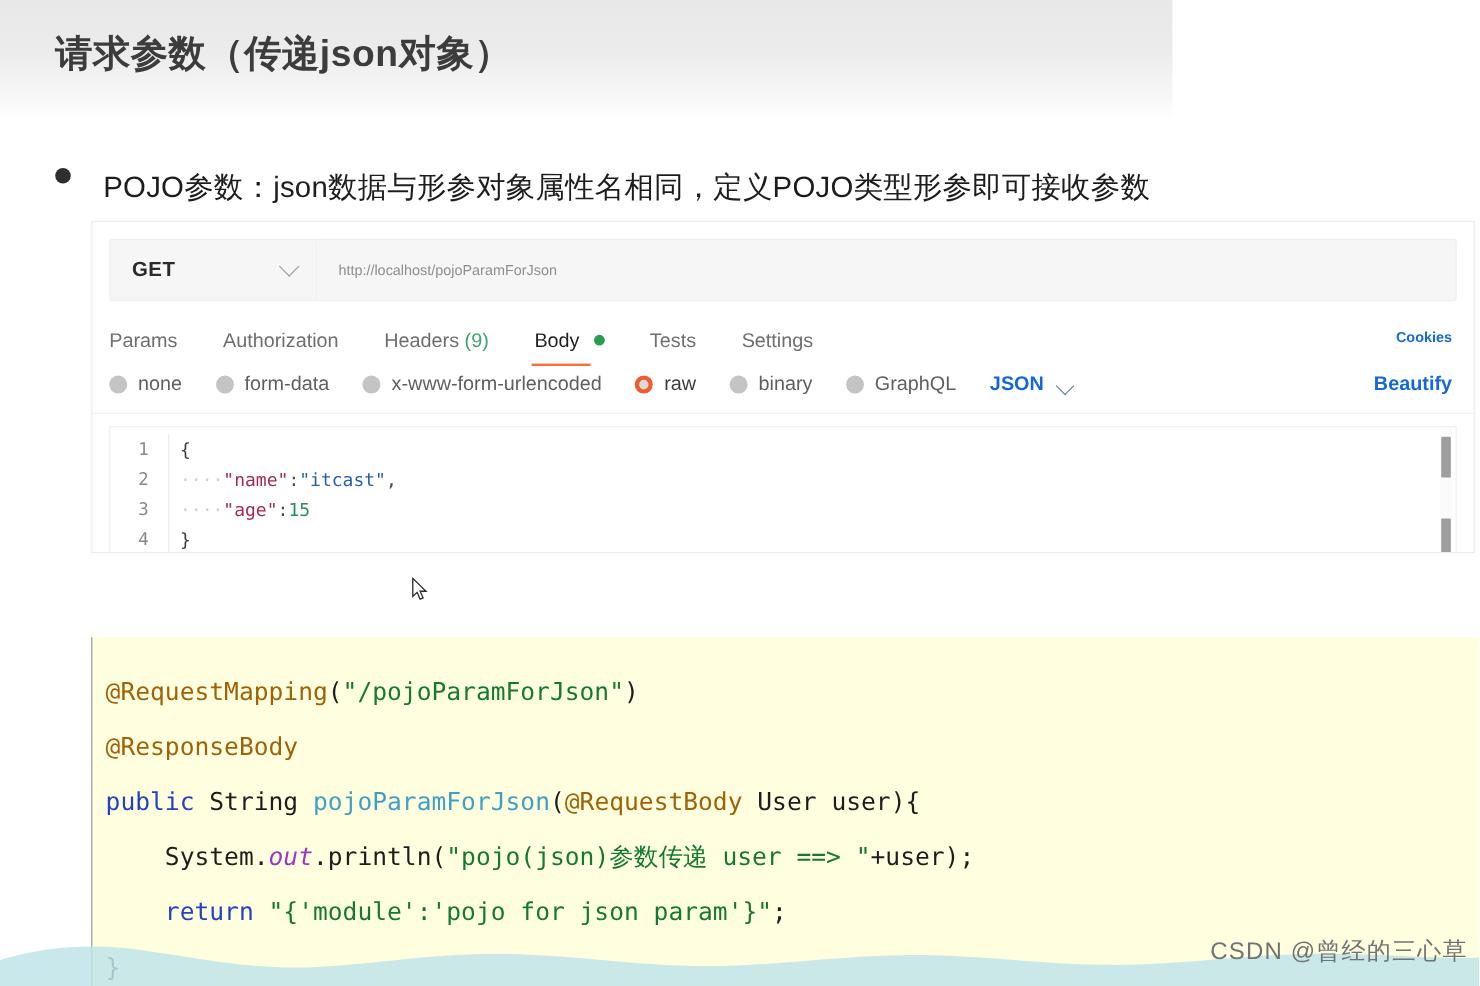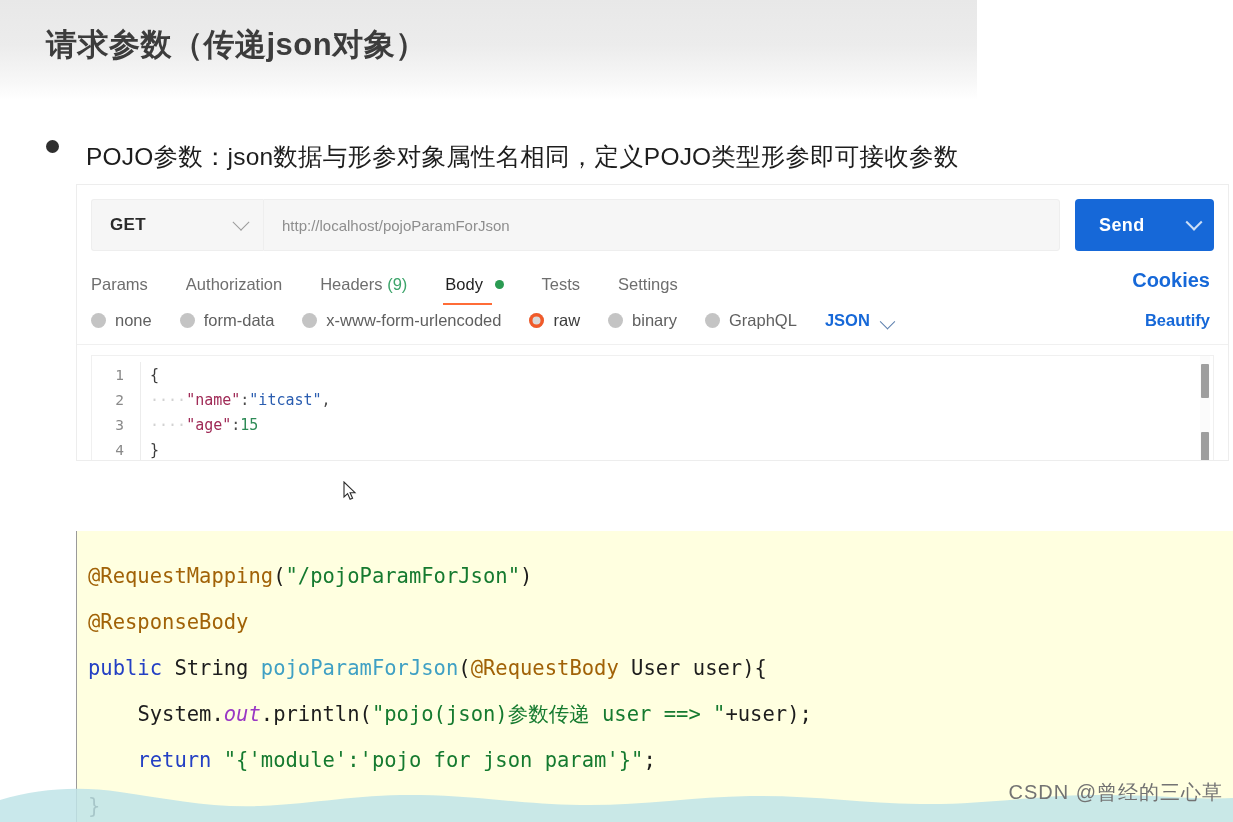--- a/index.html
+++ b/index.html
@@ -104,21 +104,21 @@
   .pm-url {
     flex: 1;
     height: 52px;
     background: #f6f6f6;
     border: 1px solid #eeeeee;
     border-radius: 0 3px 3px 0;
     box-sizing: border-box;
     display: flex;
     align-items: center;
     padding-left: 18px;
-    font-size: 15px;
+    font-size: 12px;
     color: #8e8e8e;
   }
   .pm-send {
     margin-left: 15px;
     height: 52px;
     min-width: 139px;
     background: #1668d8;
     border-radius: 4px;
     display: flex;
     align-items: center;
@@ -170,21 +170,21 @@
   .body-dot {
     display: inline-block;
     width: 9px; height: 9px;
     border-radius: 50%;
     background: #2a9b52;
     margin-left: 7px;
     vertical-align: 1px;
   }
   .pm-cookies {
     margin-left: auto;
-    font-size: 20px;
+    font-size: 12px;
     color: #1668d8;
     font-weight: bold;
     padding-bottom: 11px;
     padding-right: 4px;
   }
 
   
   .pm-bodytypes {
     display: flex;
     align-items: flex-end;
@@ -361,24 +361,20 @@
 </div>
 
 <div class="postman">
 
   <div class="pm-urlrow">
     <div class="pm-method">
       <span class="pm-method-label">GET</span>
       <span class="chev"></span>
     </div>
     <div class="pm-url">http://localhost/pojoParamForJson</div>
-    <div class="pm-send">
-      <span class="pm-send-label">Send</span>
-      <span class="chev-white"></span>
-    </div>
   </div>
 
   <div class="pm-tabs">
     <div class="pm-tab">
       <span>Params</span>
     </div>
     <div class="pm-tab">
       <span>Authorization</span>
     </div>
     <div class="pm-tab">

